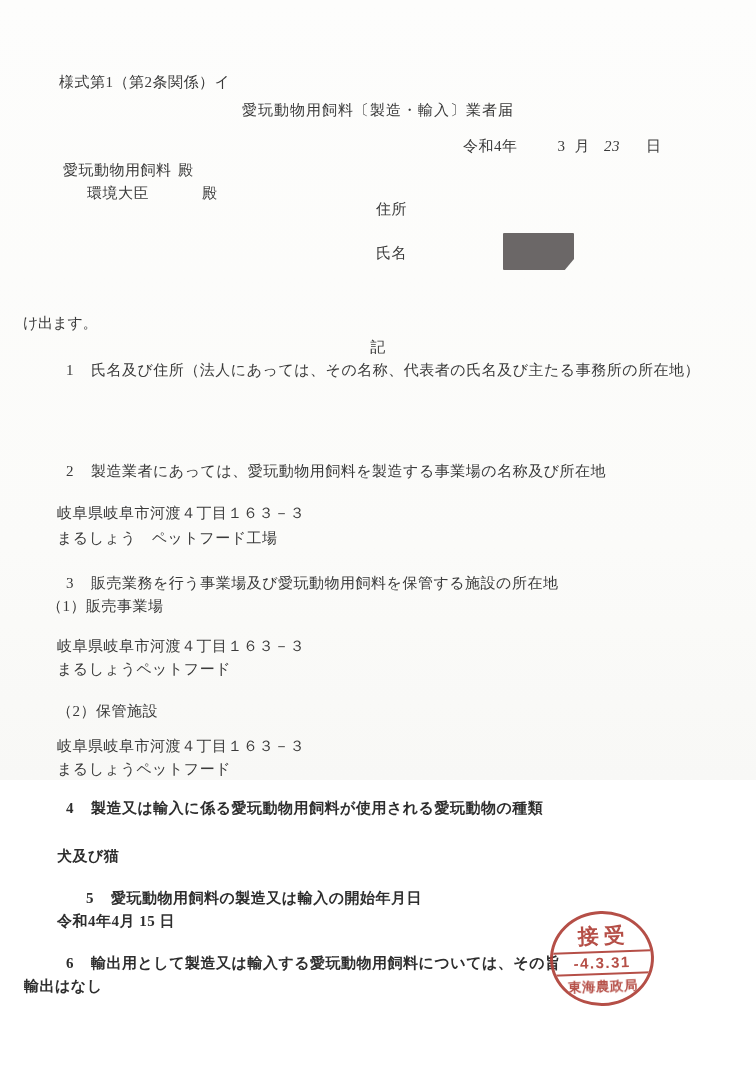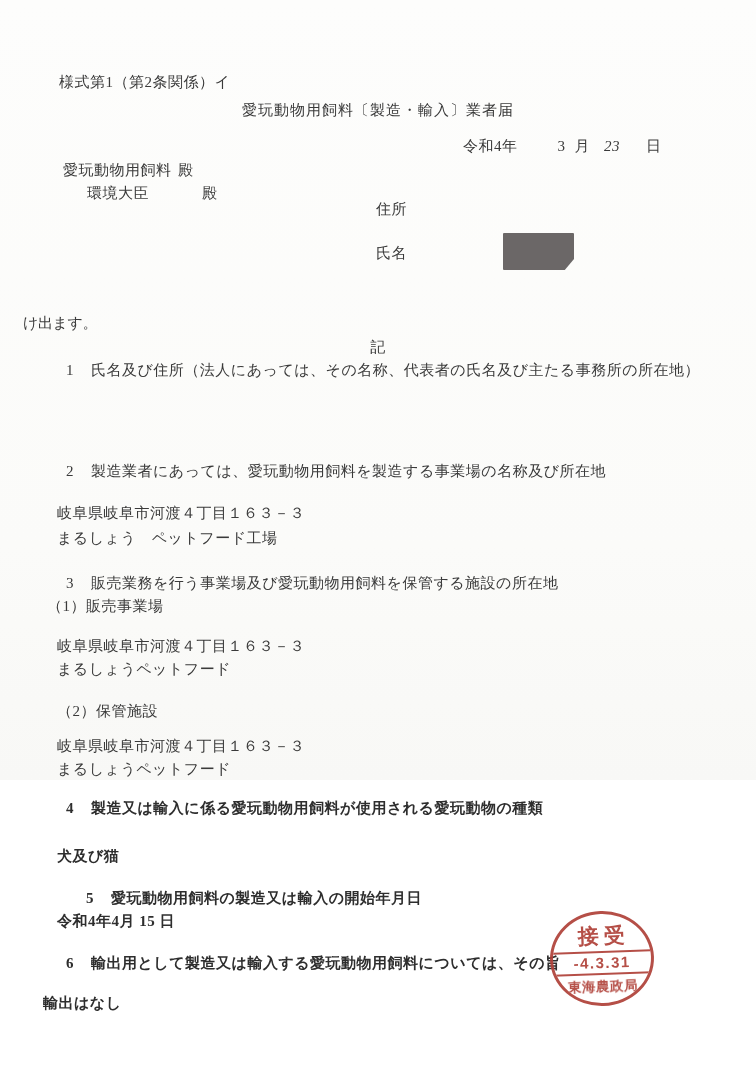--- a/index.html
+++ b/index.html
@@ -121,21 +121,21 @@
   <div class="t bold" style="left:57px;top:847px;">犬及び猫</div>
 
   <div class="t bold" style="left:66px;top:889px;margin-left:20px;">
     <span class="num">5</span><span>愛玩動物用飼料の製造又は輸入の開始年月日</span>
   </div>
   <div class="t bold" style="left:57px;top:912px;">令和4年4月 15 日</div>
 
   <div class="t bold" style="left:66px;top:954px;">
     <span class="num">6</span><span>輸出用として製造又は輸入する愛玩動物用飼料については、その旨</span>
   </div>
-  <div class="t bold" style="left:43px;top:977px;margin-top:17px;">輸出はなし</div>
+  <div class="t bold" style="left:24px;top:977px;">輸出はなし</div>
 
   <div class="stamp">
     <div class="stamp-top">接受</div>
     <div class="stamp-date">-4.3.31</div>
     <div class="stamp-office">東海農政局</div>
   </div>
 
 </div>
 
 </body></html>

